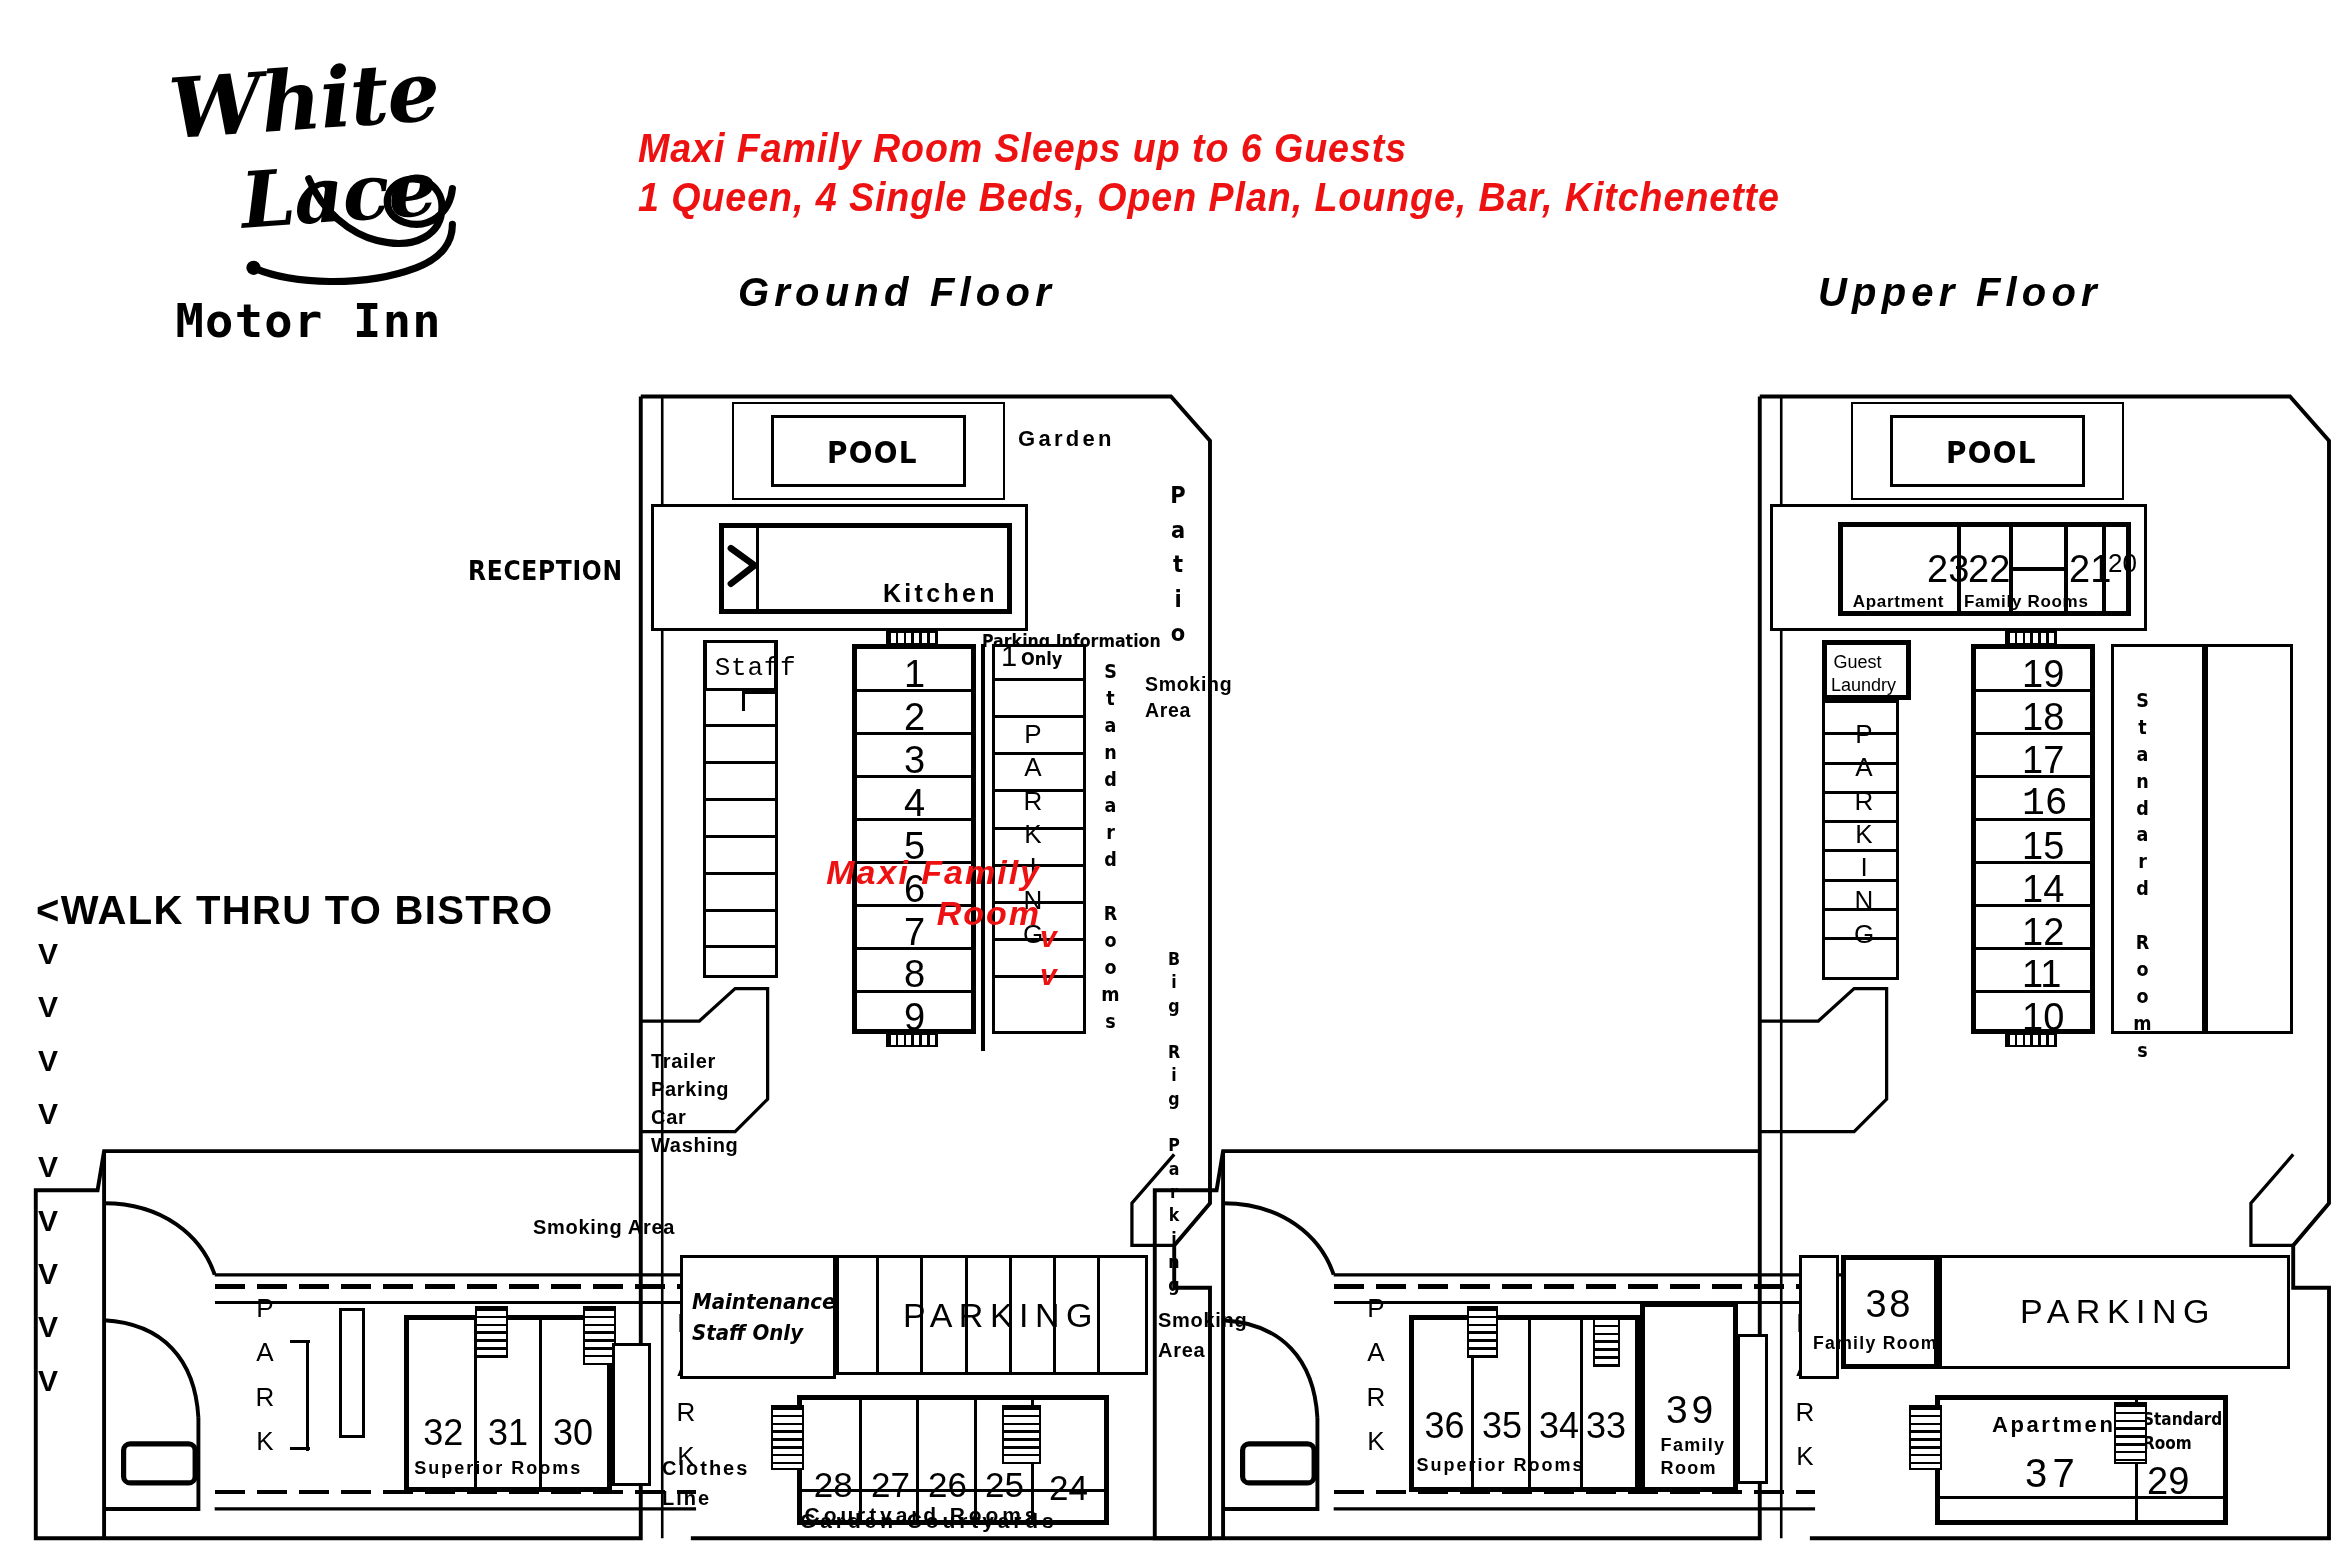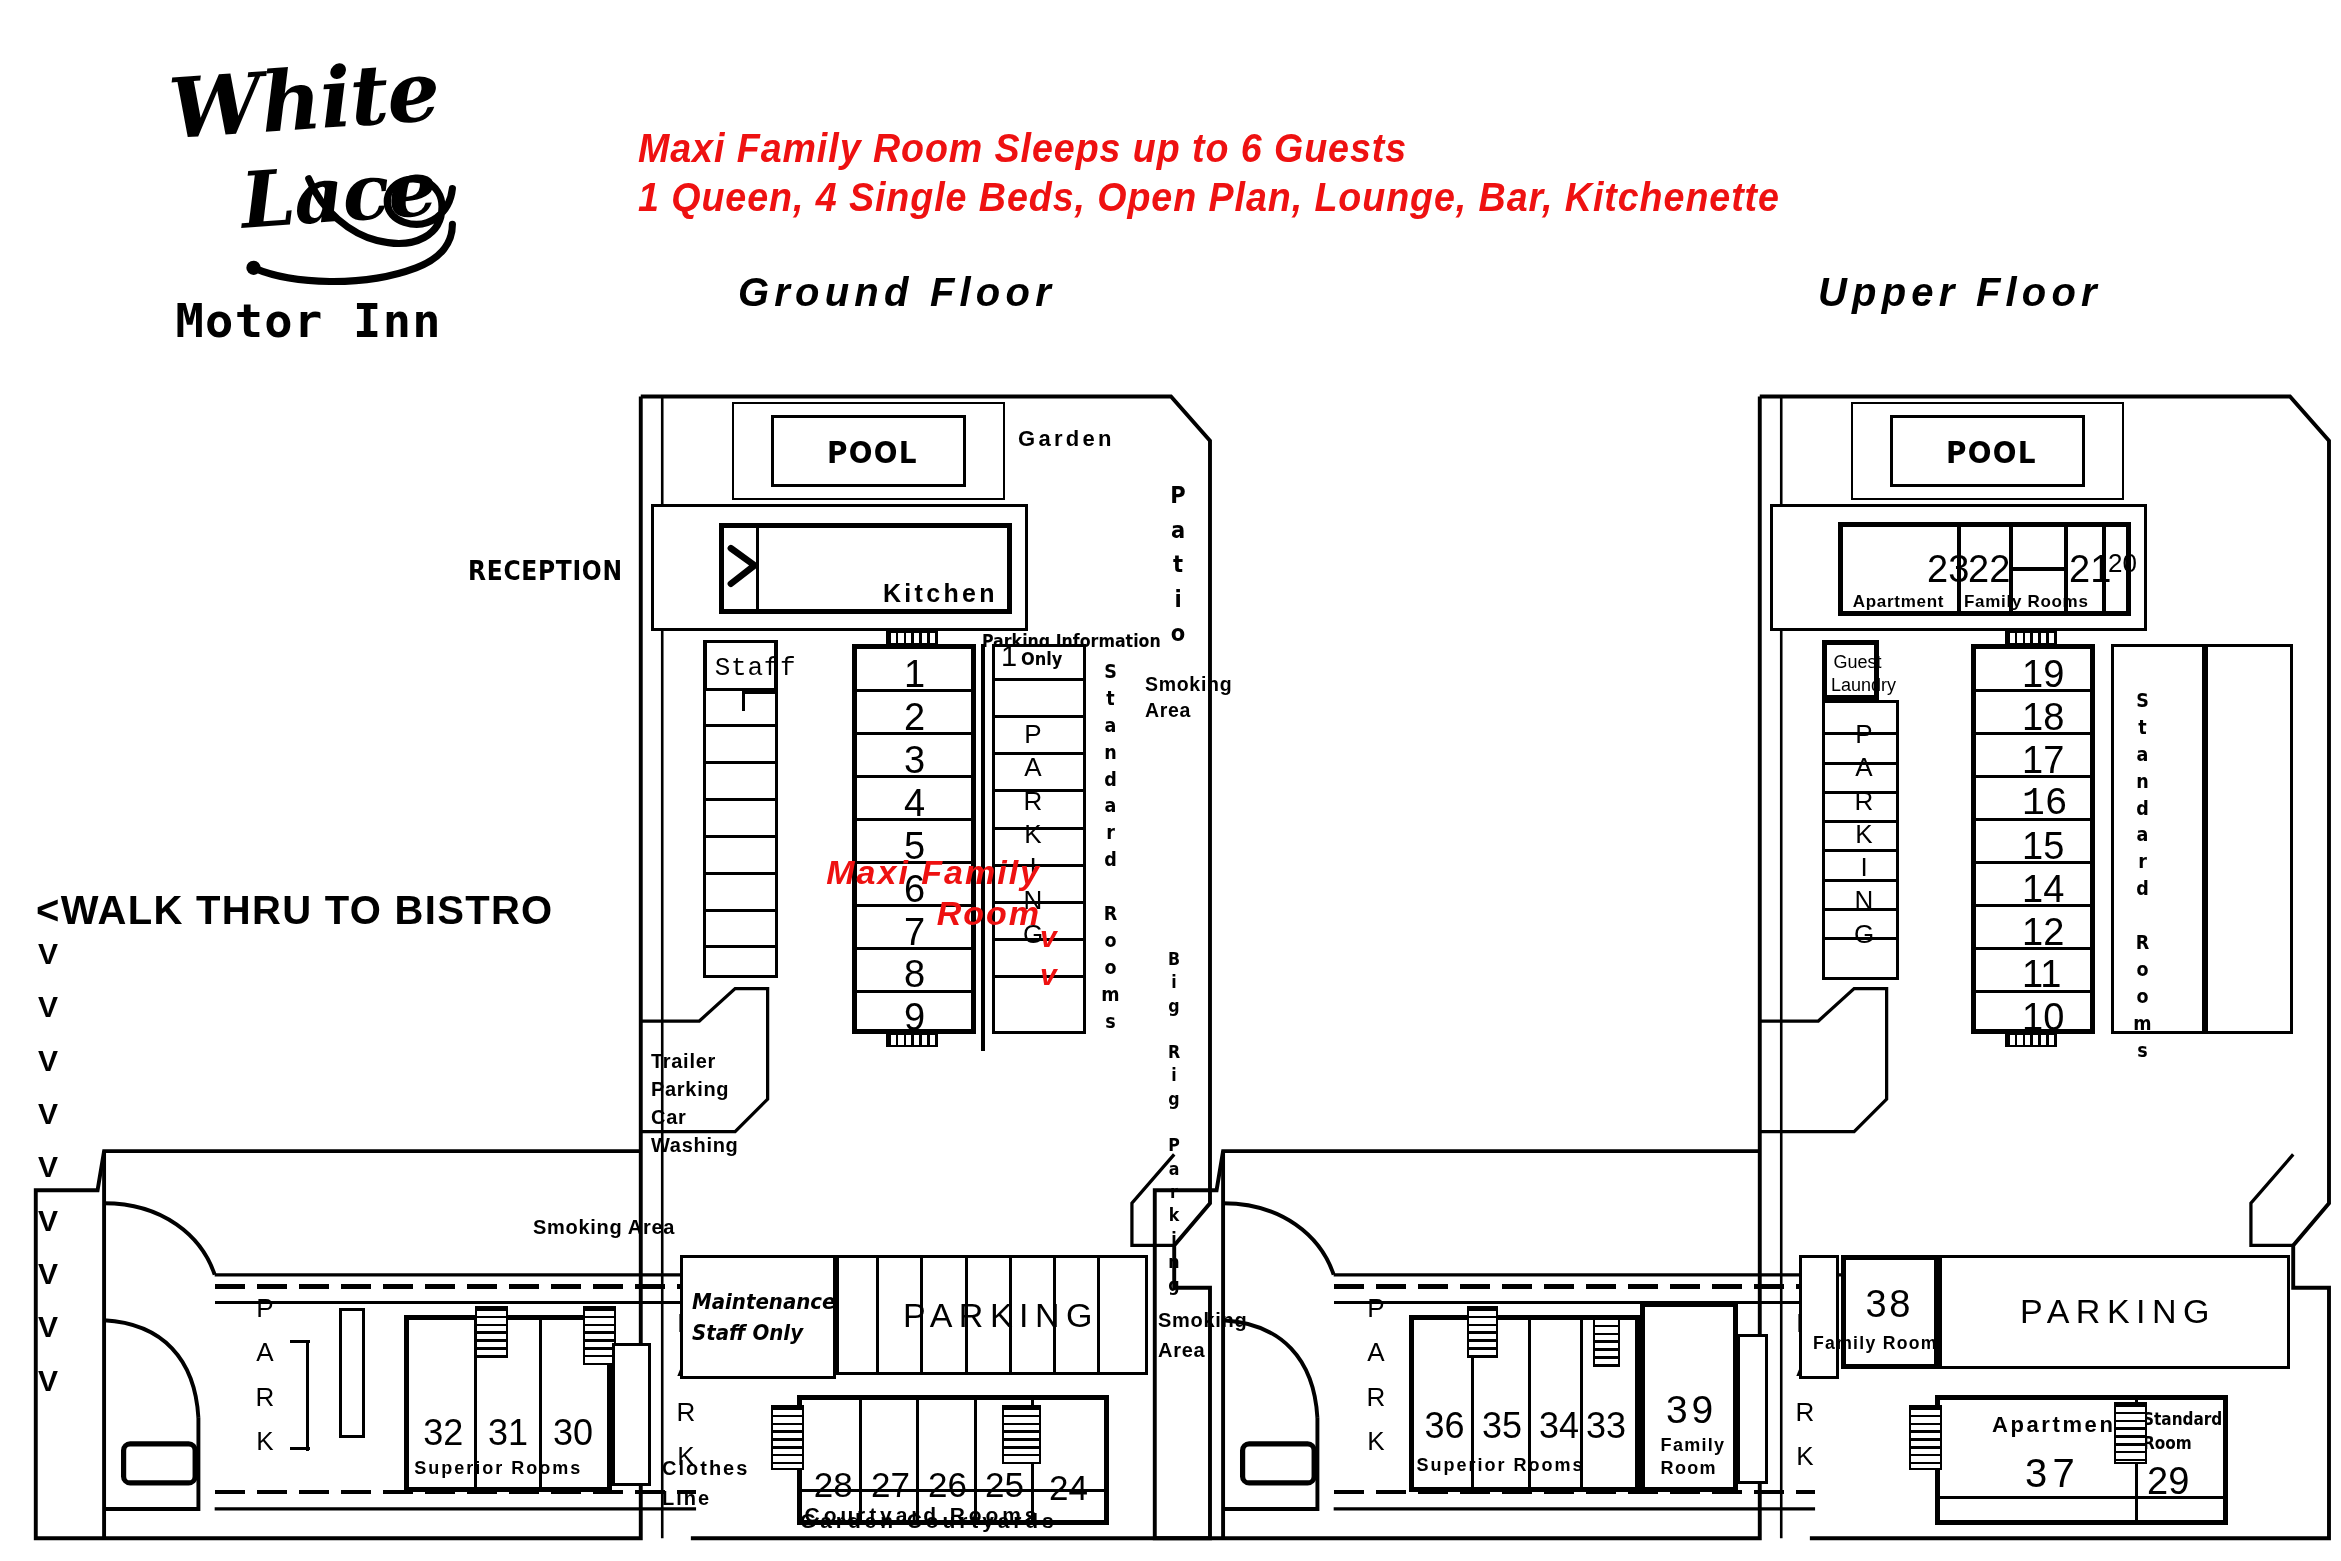--- a/index.html
+++ b/index.html
@@ -309,21 +309,21 @@
     <div class="wall" style="left:168px;top:40px;width:55px;height:3.9px;"></div>
     <div class="wall" style="left:259px;top:0;width:3.9px;height:87px;"></div>
     <div class="rnum" style="left:36px;top:21px;font-size:38px;margin-left:48px;">23</div>
     <div class="rnum" style="left:125px;top:21px;font-size:38px;">22</div>
     <div class="rnum" style="left:226px;top:21px;font-size:38px;">21</div>
     <div class="rnum" style="left:265px;top:21px;font-size:26px;">20</div>
     <div class="lbl" style="left:9.8px;top:65px;font-size:17px;font-weight:700;letter-spacing:0.7px;">Apartment</div>
     <div class="lbl" style="left:121px;top:65px;font-size:17px;font-weight:700;letter-spacing:0.7px;">Family Rooms</div>
   </div>
 
-  <div class="box-thick" style="left:703px;top:276px;width:57px;height:60px;">
+  <div class="box-thick" style="left:703px;top:276px;width:89px;height:60px;">
     <div class="lbl" style="left:6.5px;top:6.5px;font-size:18px;font-family:'Liberation Sans',sans-serif;">Guest</div>
     <div class="lbl" style="left:3.9px;top:30px;font-size:18px;font-family:'Liberation Sans',sans-serif;">Laundry</div>
   </div>
 
   <div class="box" style="left:703px;top:336px;width:77px;height:280px;">
     <div class="wall" style="left:0;top:29px;width:72px;height:2.6px;"></div>
     <div class="wall" style="left:0;top:59px;width:72px;height:2.6px;"></div>
     <div class="wall" style="left:0;top:88px;width:72px;height:2.6px;"></div>
     <div class="wall" style="left:0;top:117px;width:72px;height:2.6px;"></div>
     <div class="wall" style="left:0;top:146px;width:72px;height:2.6px;"></div>

